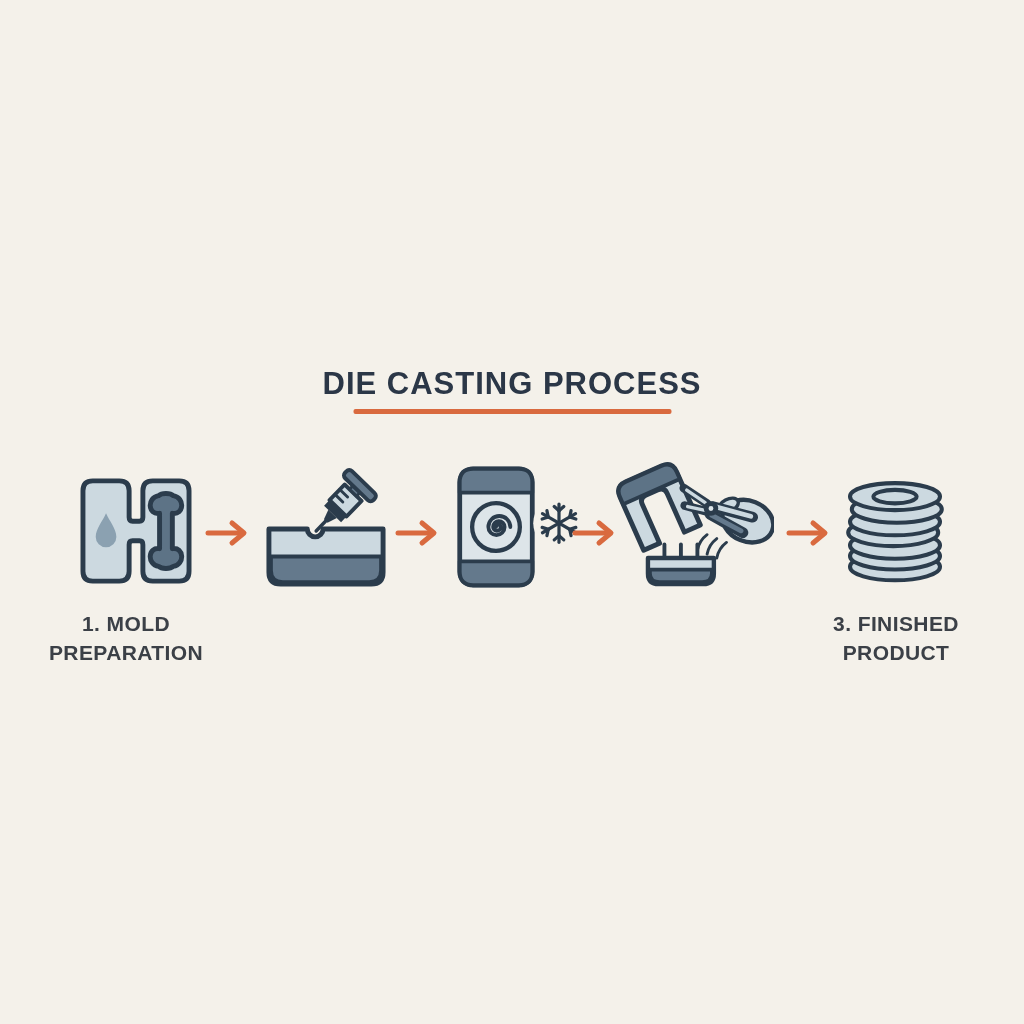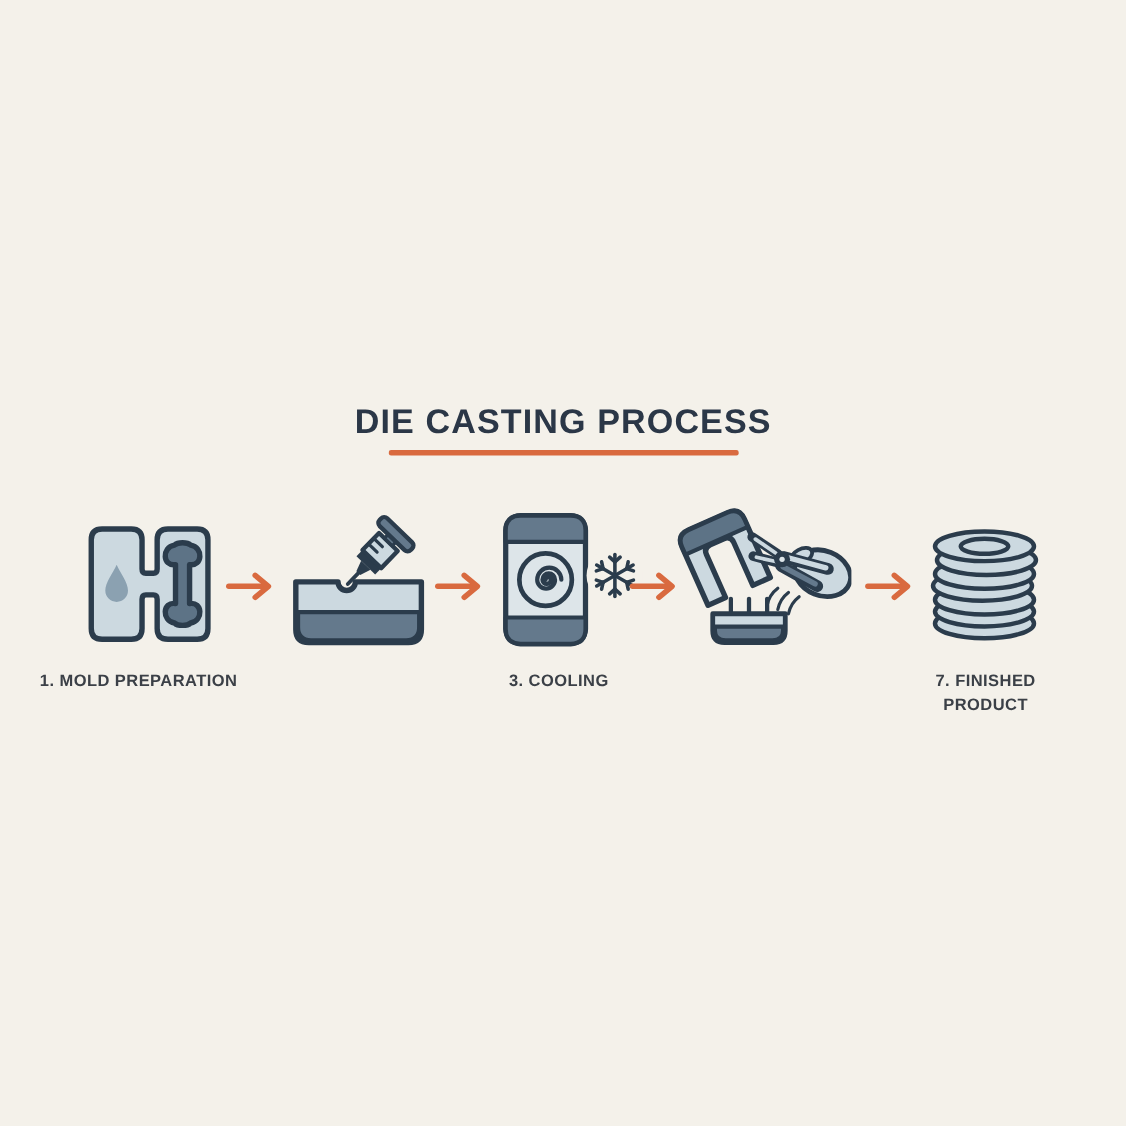--- a/index.html
+++ b/index.html
@@ -20,21 +20,21 @@
 
   .title-wrap{position:absolute;left:512px;top:366px;transform:translateX(-50%);text-align:center;}
   .title{font-size:31px;font-weight:700;letter-spacing:1px;color:var(--title);white-space:nowrap;}
   .title-underline{width:318px;height:5px;background:var(--accent);margin:7px auto 0 auto;border-radius:2px;}
 
   .icon{position:absolute;}
   .arrow{position:absolute;width:46px;height:28px;}
 
   .step-label{
     position:absolute;top:609px;transform:translateX(-50%);
-    text-align:center;font-size:15px;font-weight:700;letter-spacing:.4px;
+    text-align:center;font-size:21px;font-weight:700;letter-spacing:.4px;
     color:var(--text);line-height:1.4;
   }
   .w180{width:186px;}
   .w160{width:160px;}
   .w220{width:220px;white-space:nowrap;}
 
   
   .s   {stroke:var(--ink);stroke-linejoin:round;stroke-linecap:round;}
   .sw5 {stroke-width:5;}
   .sw45{stroke-width:4.5;}
@@ -172,16 +172,15 @@
     <ellipse class="s sw45 f-light" cx="60" cy="100" rx="50" ry="15"></ellipse>
     <ellipse class="s sw45 f-light" cx="60" cy="88" rx="50" ry="15"></ellipse>
     <ellipse class="s sw45 f-light" cx="58" cy="74" rx="50" ry="15"></ellipse>
     <ellipse class="s sw45 f-light" cx="60" cy="62" rx="50" ry="15"></ellipse>
     <ellipse class="s sw45 f-light" cx="62" cy="48" rx="50" ry="15"></ellipse>
     <ellipse class="s sw45 f-light" cx="60" cy="34" rx="50" ry="15"></ellipse>
     <ellipse class="s sw45 f-light" cx="60" cy="34" rx="24" ry="7.5"></ellipse>
   </svg>
 
   <div class="step-label w180" style="left:126px;">1. MOLD PREPARATION</div>
-  <div class="step-label w220" style="left:508px;">3. COOLING</div>
-  <div class="step-label w160" style="left:896px;">7. FINISHED PRODUCT</div>
+  <div class="step-label w160" style="left:896px;">3. FINISHED PRODUCT</div>
 
 </div>
 
 </body></html>

